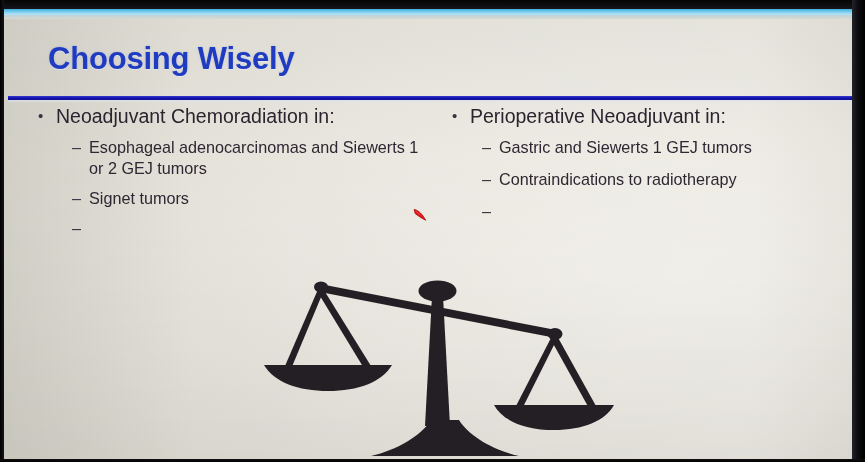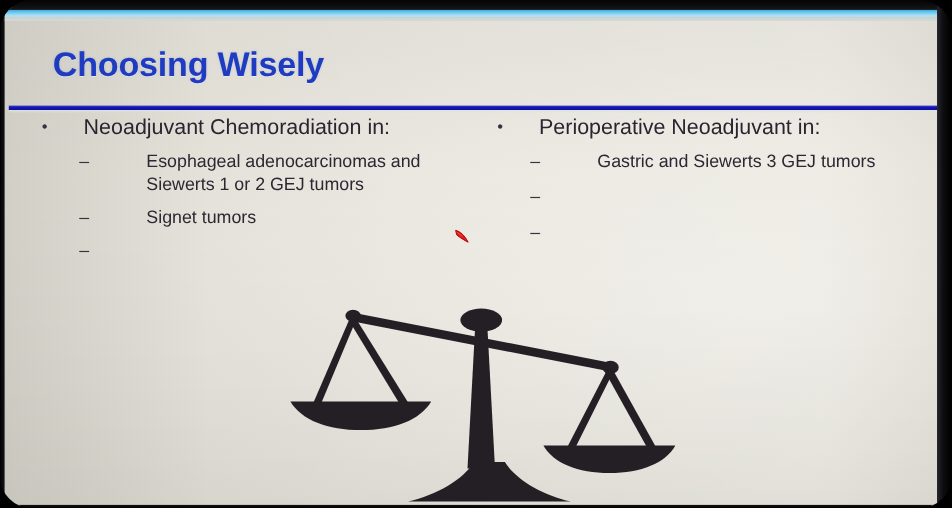--- a/index.html
+++ b/index.html
@@ -7,21 +7,20 @@
     padding: 0;
     background: #000;
   }
   #slide-photo {
     position: relative;
     width: 865px;
     height: 462px;
     overflow: hidden;
     background: #0a0a0a;
     font-family: "Liberation Sans", sans-serif;
-    border-radius: 29px;
   }
 
   
   .bezel-top {
     position: absolute; left: 0; top: 0; width: 865px; height: 9px;
     background: linear-gradient(to bottom, #050505 0%, #0d0d10 55%, #17171c 100%);
     z-index: 7;
   }
   .bezel-left {
     position: absolute; left: 0; top: 0; width: 4px; height: 462px;
@@ -117,40 +116,40 @@
     line-height: 1.18;
     margin-bottom: 9px;
   }
   .lvl1 .marker {
     width: 18px;
     flex: 0 0 18px;
     font-size: 15px;
     line-height: 1.42;
     color: #3a3240;
   }
-  .lvl1 .txt { flex: 1; margin-left: 20px; }
+  .lvl1 .txt { flex: 1; }
 
   .sublist { margin: 0; padding: 0; }
 
   .lvl2 {
     display: flex;
     align-items: flex-start;
     color: #2e2733;
     font-size: 16.2px;
     line-height: 1.30;
     margin-bottom: 9px;
     padding-left: 34px;
   }
   .col-right .lvl2 { padding-left: 30px; margin-bottom: 11px; }
   .lvl2 .marker {
     width: 17px;
     flex: 0 0 17px;
     color: #3a3240;
   }
-  .lvl2 .txt { flex: 1; margin-left: 44px; }
+  .lvl2 .txt { flex: 1; }
 
   
   .scale-art {
     position: absolute;
     left: 250px; top: 243px;
     width: 360px; height: 200px;
     z-index: 3;
   }
   .scale-art svg { display: block; width: 100%; height: 100%; }
 
@@ -207,24 +206,25 @@
       </div>
 
       <div class="col col-right">
         <div class="lvl1">
           <span class="marker">•</span>
           <span class="txt">Perioperative Neoadjuvant in:</span>
         </div>
         <div class="sublist">
           <div class="lvl2">
             <span class="marker">–</span>
-            <span class="txt">Gastric and Siewerts 3 GEJ tumors</span>
-          </div>
-          <div class="lvl2">
-            <span class="marker">–</span>
+            <span class="txt">Gastric and Siewerts 1 GEJ tumors</span>
+          </div>
+          <div class="lvl2">
+            <span class="marker">–</span>
+            <span class="txt">Contraindications to radiotherapy</span>
           </div>
           <div class="lvl2">
             <span class="marker">–</span>
           </div>
         </div>
       </div>
 
     </div>
 
     <div class="scale-art">

